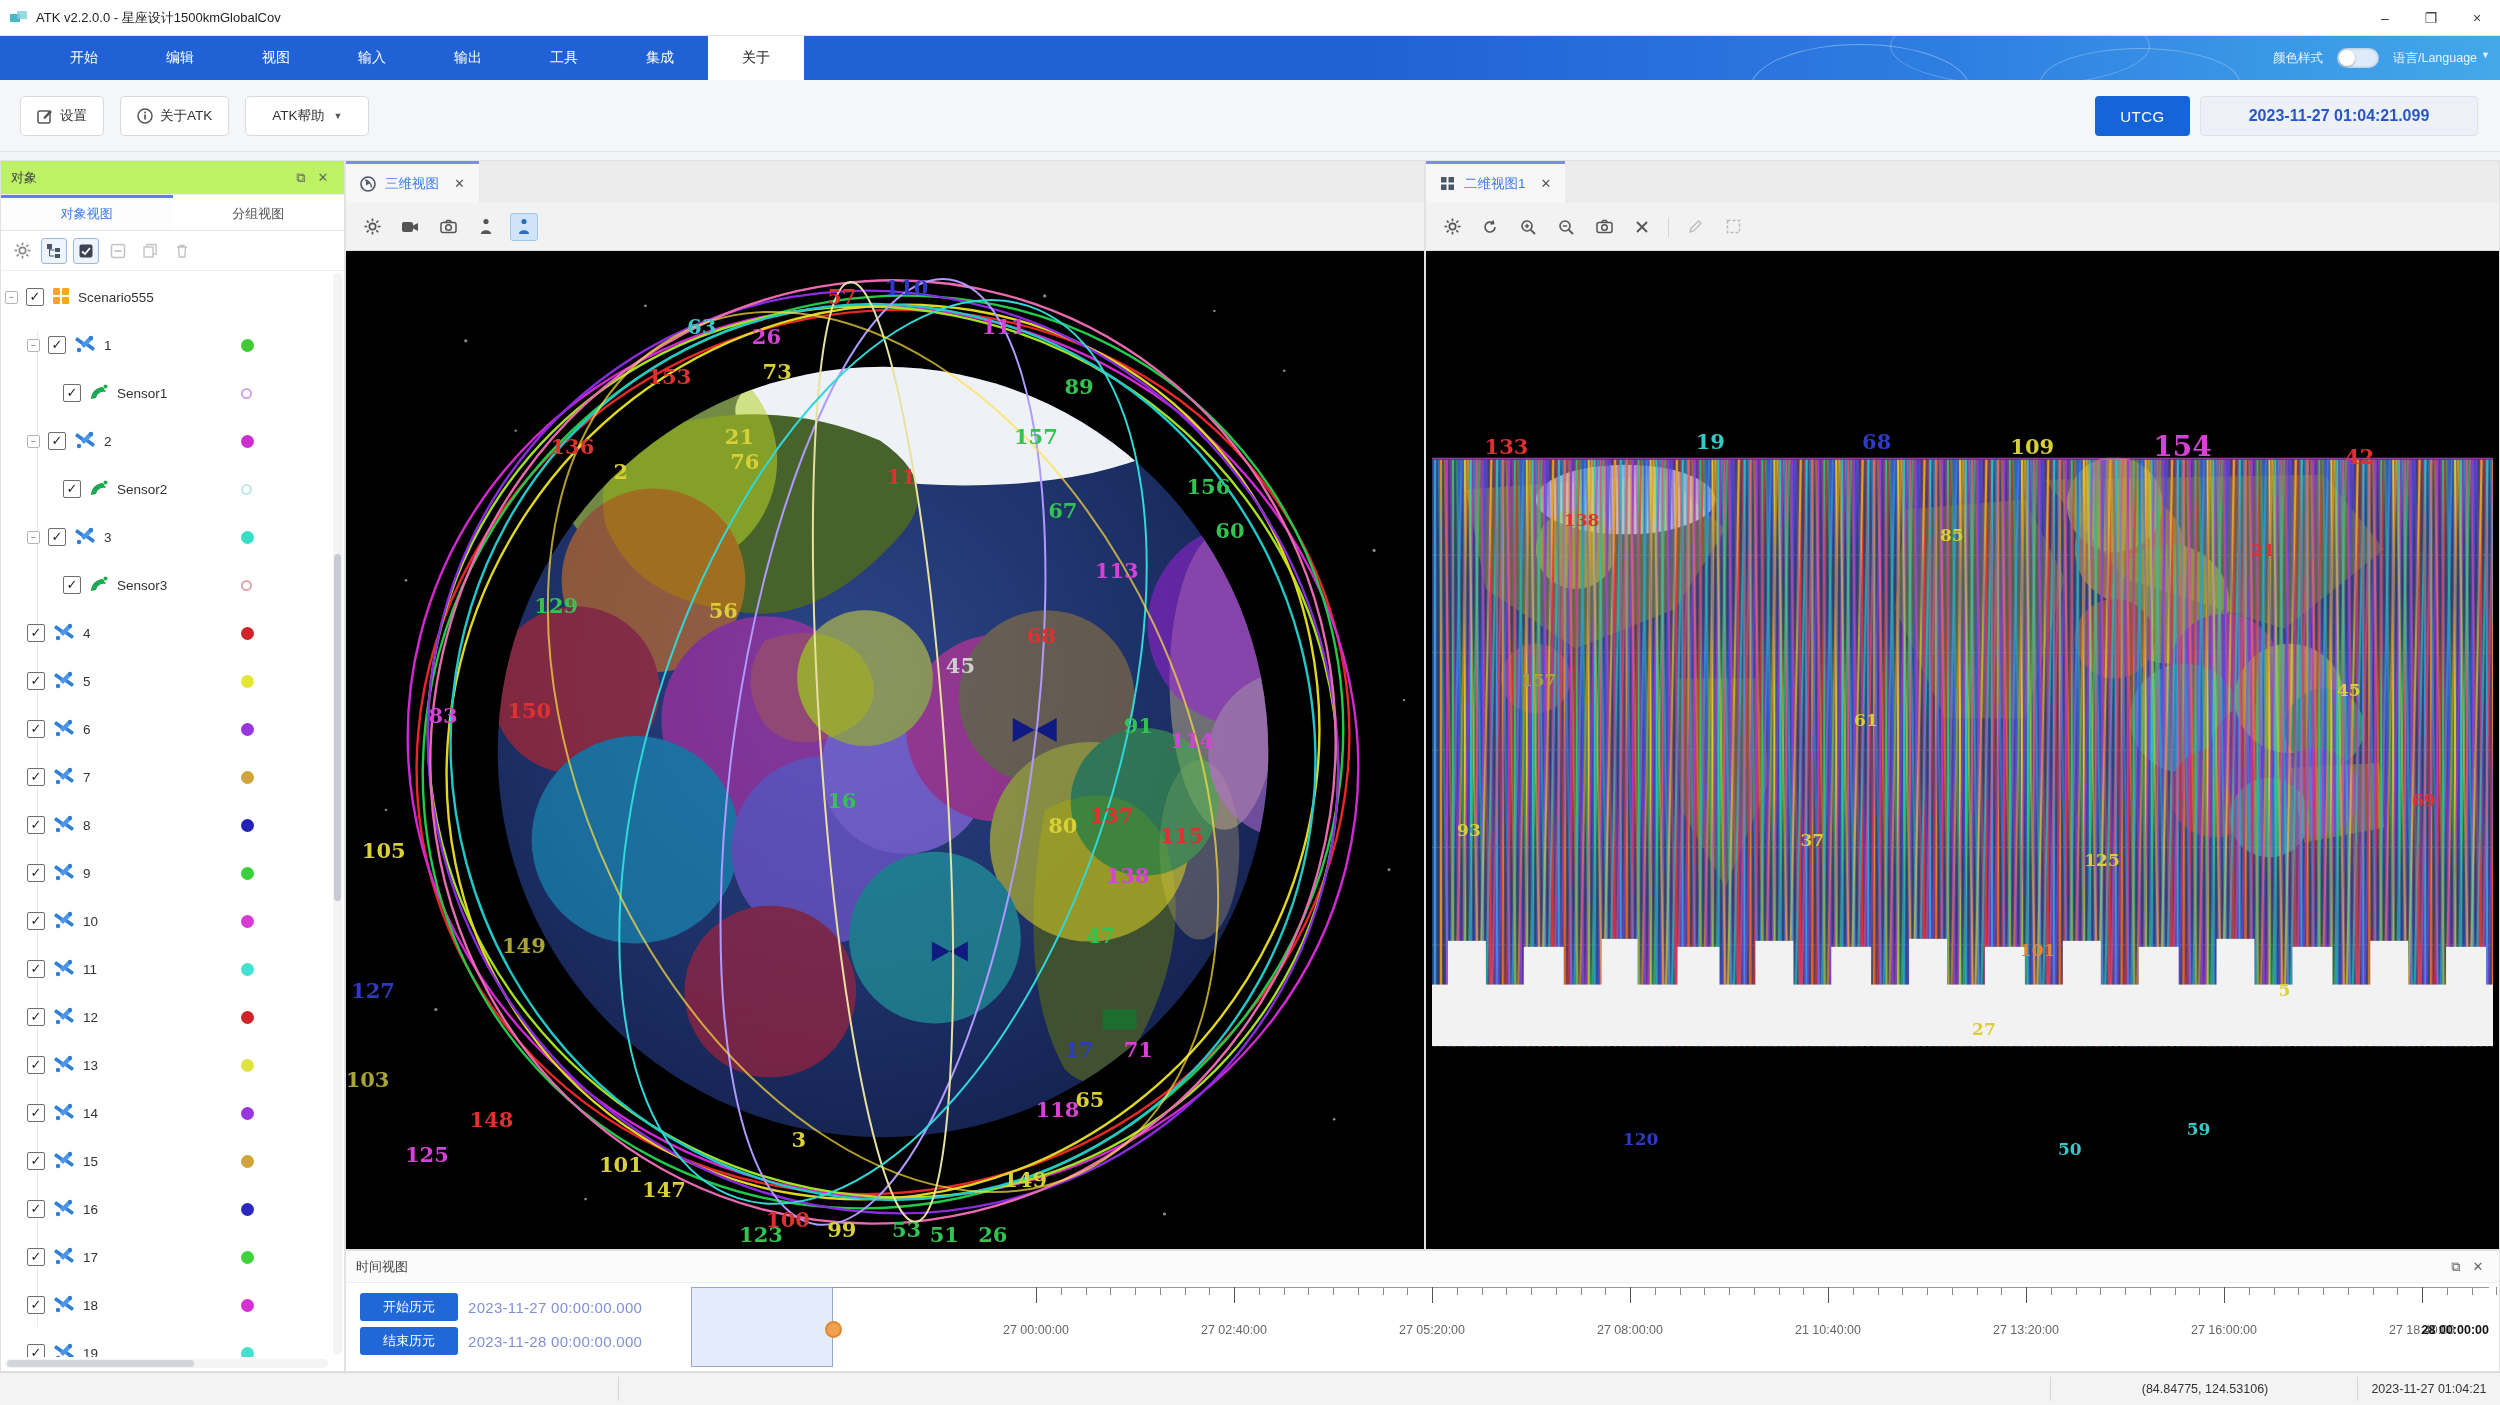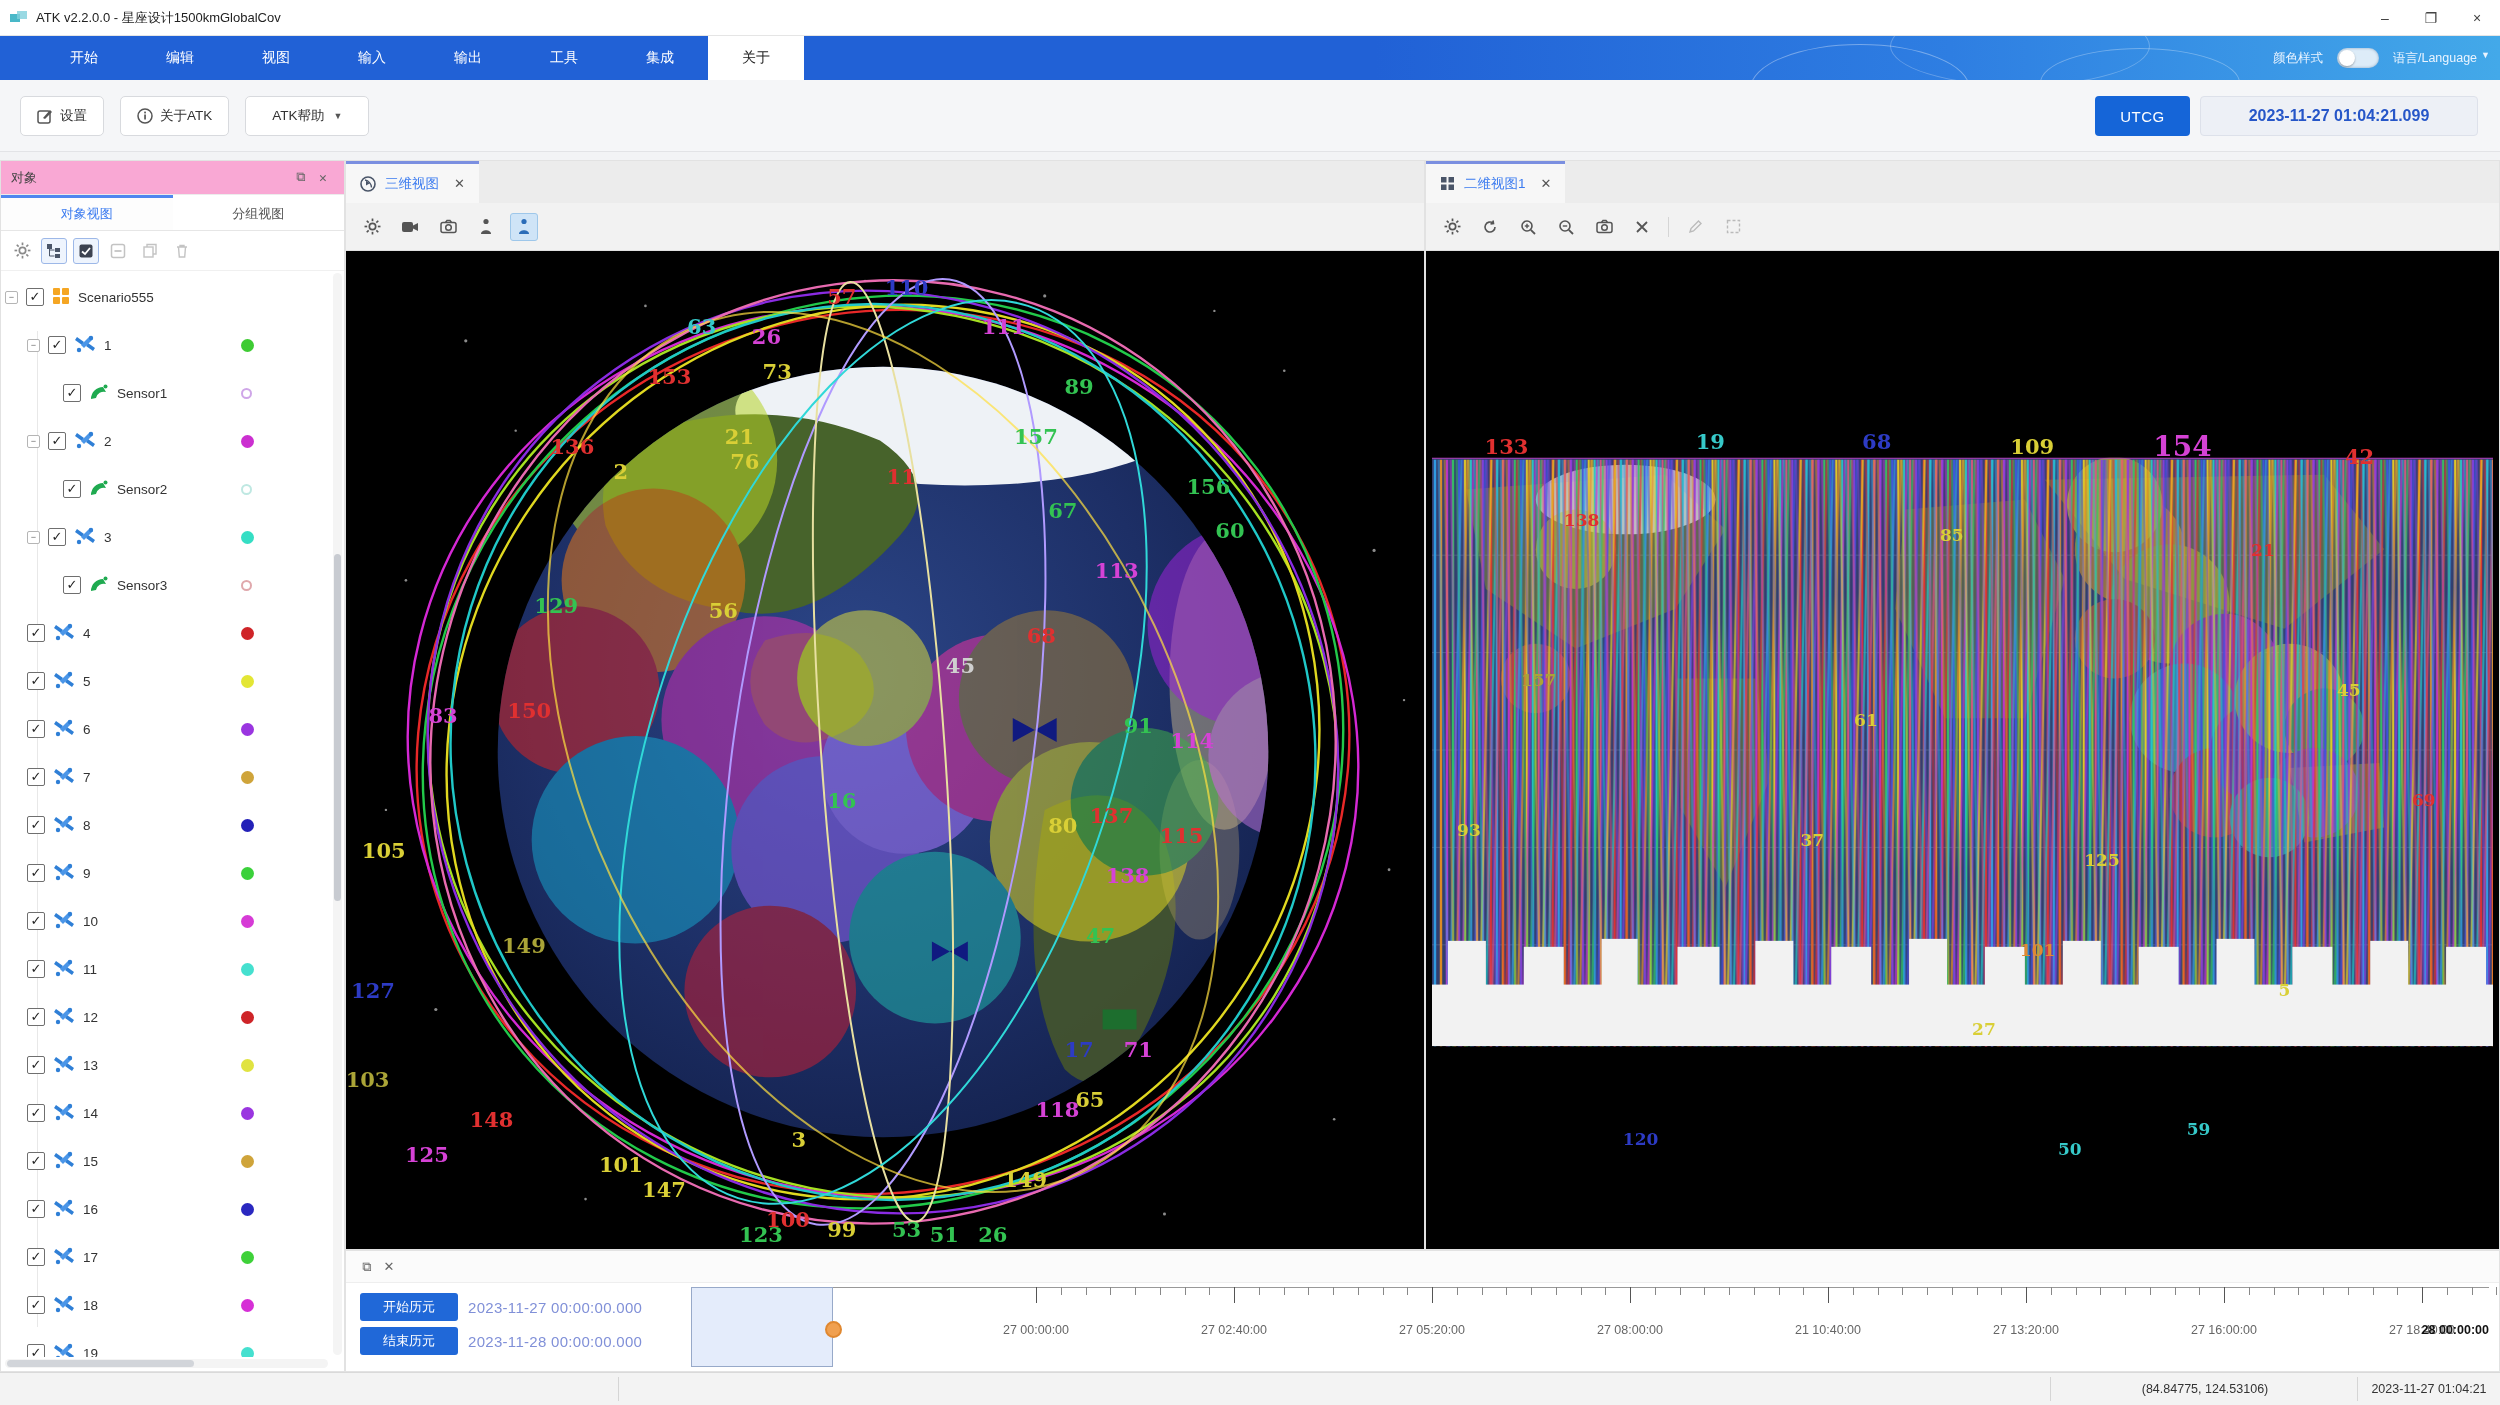--- a/index.html
+++ b/index.html
@@ -47,21 +47,21 @@
 
   
   .main { position:absolute; left:0; top:152px; right:0; bottom:33px; }
   .left-panel { position:absolute; left:0; top:8px; width:345px; bottom:0; background:#fff; border:1px solid #e2e2e2; }
   .right-stack { position:absolute; left:345px; top:8px; right:0; bottom:0; }
   .views { position:absolute; left:0; top:0; right:0; height:1090px; }
   .center-panel { position:absolute; left:0; top:0; width:1080px; height:100%; border:1px solid #e2e2e2; background:#ececec;}
   .right-panel { position:absolute; left:1080px; top:0; right:0; height:100%; border:1px solid #e2e2e2; background:#ececec;}
 
   
-  .panel-header { height:34px; display:flex; align-items:center; padding:0 10px; background:#f9a8d4; border-bottom:1px solid #ececec;font-family:Liberation Mono, monospace;}
+  .panel-header { height:34px; display:flex; align-items:center; padding:0 10px; background:#bef264; border-bottom:1px solid #ececec;}
   .panel-header .ph-title { flex:1; font-size:13px; color:#444; }
   .ph-ico { width:22px; height:22px; display:flex; align-items:center; justify-content:center; color:#666; cursor:pointer; font-size:13px; }
   .panel-tabs { height:36px; display:flex; border-bottom:1px solid #e6e6e6; }
   .ptab { flex:1; display:flex; align-items:center; justify-content:center; font-size:13px; color:#555; cursor:pointer; border-top:3px solid transparent; }
   .ptab.active { color:#3b7bf0; border-top-color:#4f86ef; background:#fdfdfd; }
   .panel-tools { height:40px; display:flex; align-items:center; gap:6px; padding:0 8px; border-bottom:1px solid #f0f0f0;}
   .ptool { width:26px; height:26px; display:flex; align-items:center; justify-content:center; border-radius:3px; cursor:pointer; }
   .ptool.boxed { border:1px solid #9db8e8; background:#eef4fd; }
   .ptool.dim svg { opacity:.35; }
   .tree { position:absolute; left:0; top:112px; right:12px; bottom:14px; overflow:hidden; }
@@ -944,20 +944,21 @@
                 <span class="glabel" style="color: rgb(45, 59, 196); left: 20%; top: 89%; font-size: 17px;">120</span>
                 <span class="glabel" style="color: rgb(54, 201, 201); left: 72%; top: 88%; font-size: 17px;">59</span>
                 <span class="glabel" style="color: rgb(54, 201, 201); left: 60%; top: 90%; font-size: 17px;">50</span>
               </div>
           </div>
         </div>
       </div>
 
       <div class="timeline">
         <div class="tl-header">
+          <span class="tl-title">时间视图</span>
           <span class="ph-ico">⧉</span>
           <span class="ph-ico">✕</span>
         </div>
         <div class="tl-body">
           <div class="epochs">
             <div class="ep-row">
               <div class="ep-btn">开始历元</div>
               <div class="ep-val">2023-11-27 00:00:00.000</div>
             </div>
             <div class="ep-row">

